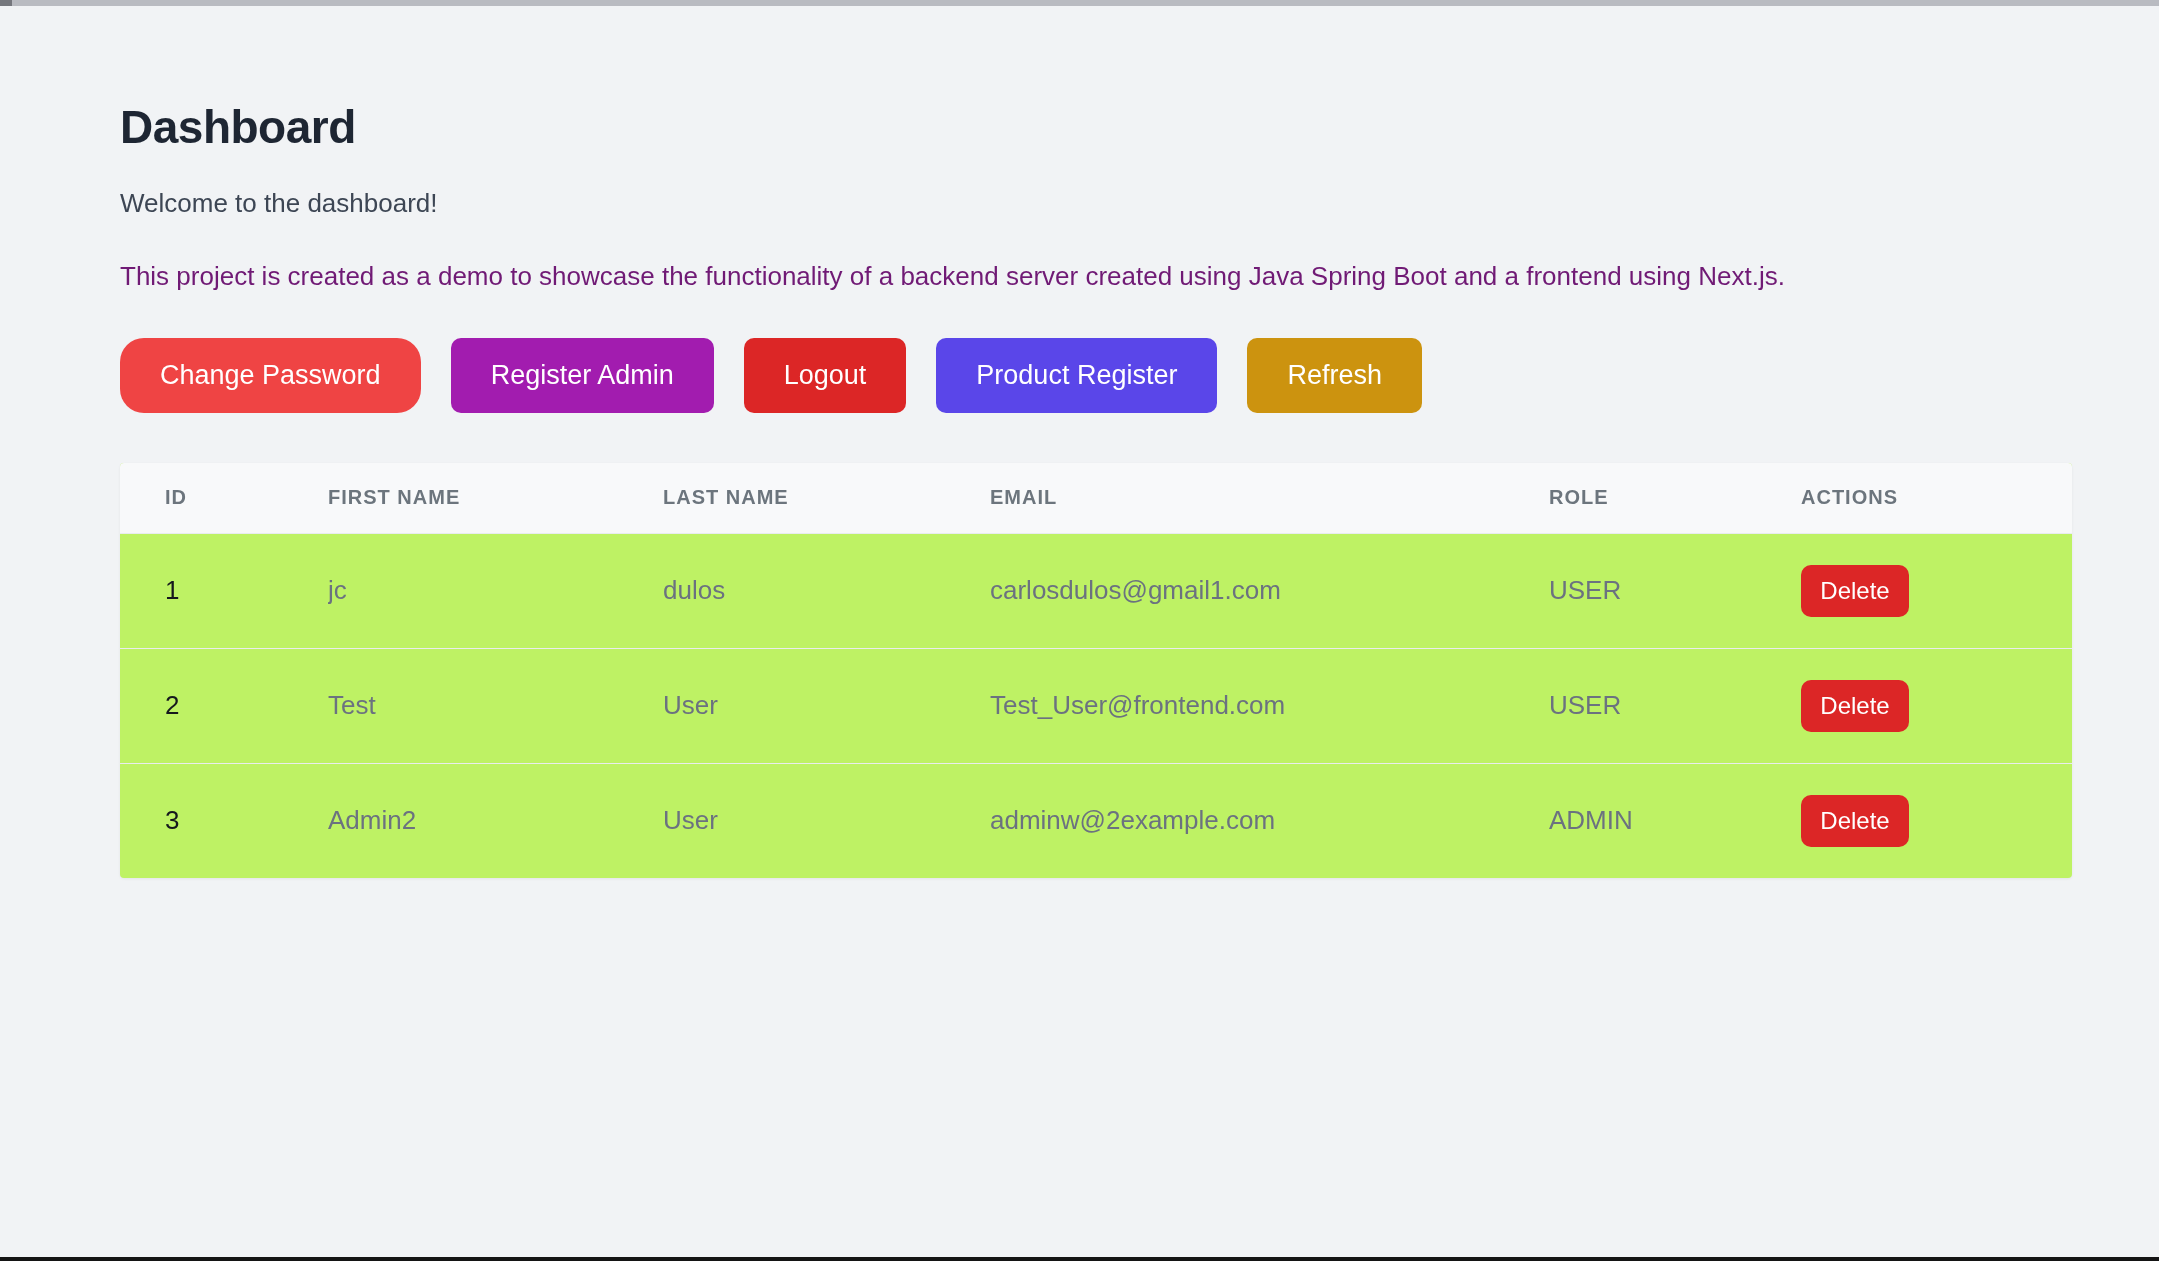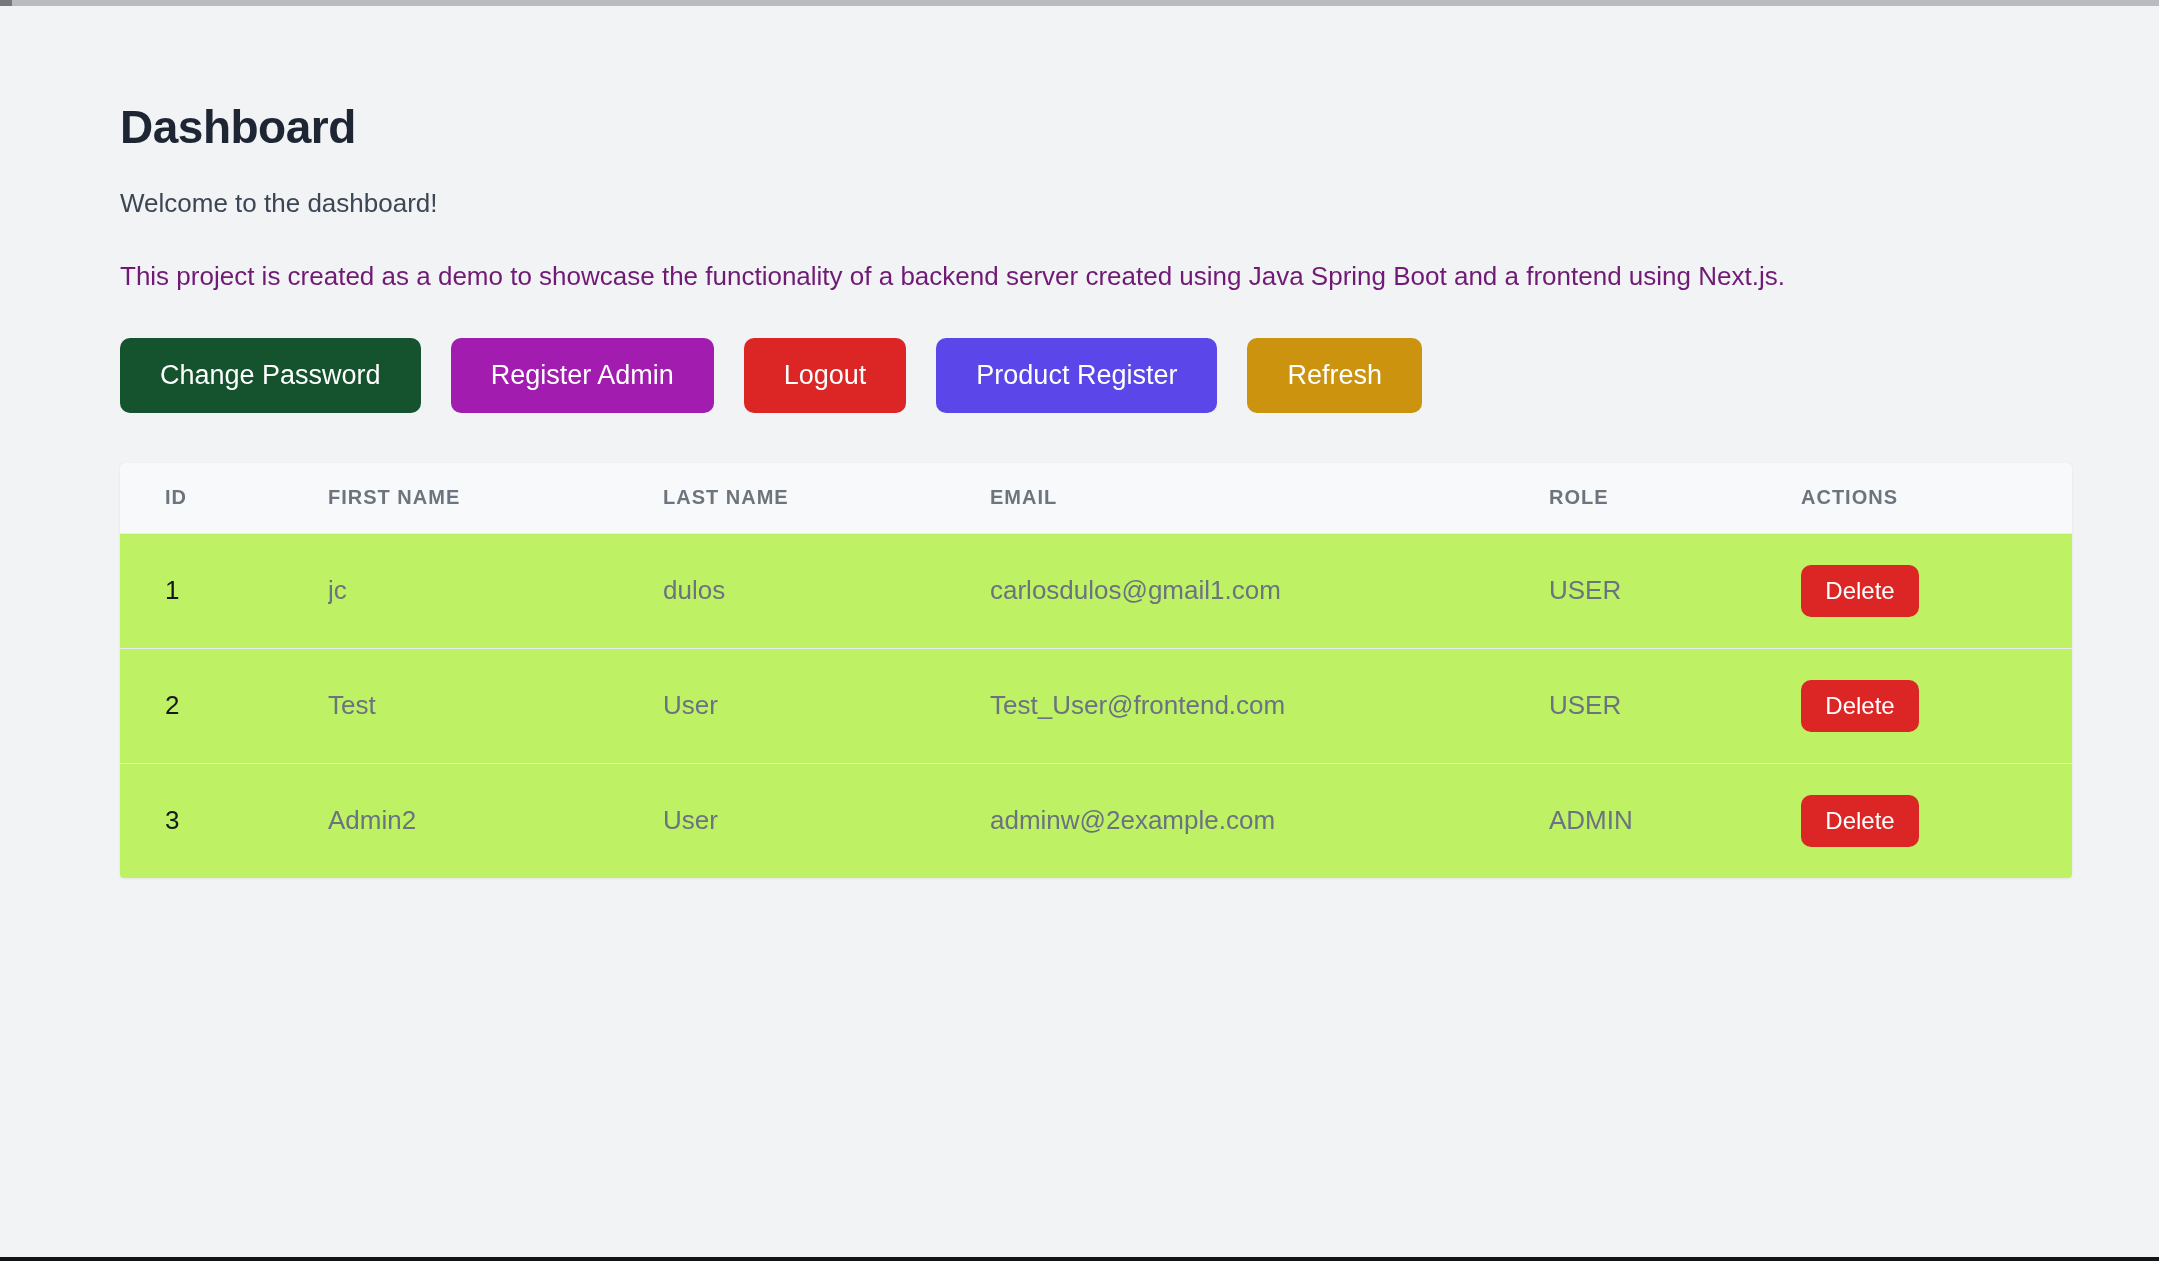--- a/index.html
+++ b/index.html
@@ -101,42 +101,42 @@
   .users-table th:first-child,
   .users-table td:first-child { padding-left: 45px; }
   .delete-btn {
     border: none;
     border-radius: 10px;
     background: #dc2626;
     color: #ffffff;
     font-family: "Liberation Sans", "DejaVu Sans", sans-serif;
     font-size: 24px;
     font-weight: 500;
-    width: 118px;
+    width: 108px;
     height: 52px;
     cursor: pointer;
   }
 </style>
 </head>
 <body>
 
 <div class="top-bar">
   <div class="top-bar-left-segment"></div>
 </div>
 
 <div class="container">
 
   <h1 class="page-title">Dashboard</h1>
 
   <p class="welcome-text">Welcome to the dashboard!</p>
 
   <p class="description-text">This project is created as a demo to showcase the functionality of a backend server created using Java Spring Boot and a frontend using Next.js.</p>
 
   <div class="button-row">
-    <button class="action-btn" style="background-color: #14532d;">Change Password</button>
+    <button class="action-btn" style="background-color: #ef4444; border-radius: 24px;">Change Password</button>
     <button class="action-btn" style="background-color: #a21caf; text-align: center;">Register Admin</button>
     <button class="action-btn" style="background-color: rgb(220, 38, 38);">Logout</button>
     <button class="action-btn" style="background-color: rgb(90, 70, 233);">Product Register</button>
     <button class="action-btn" style="background-color: rgb(204, 147, 15);">Refresh</button>
   </div>
 
   <div class="table-card">
     <table class="users-table">
       <colgroup>
         <col style="width:208px">

